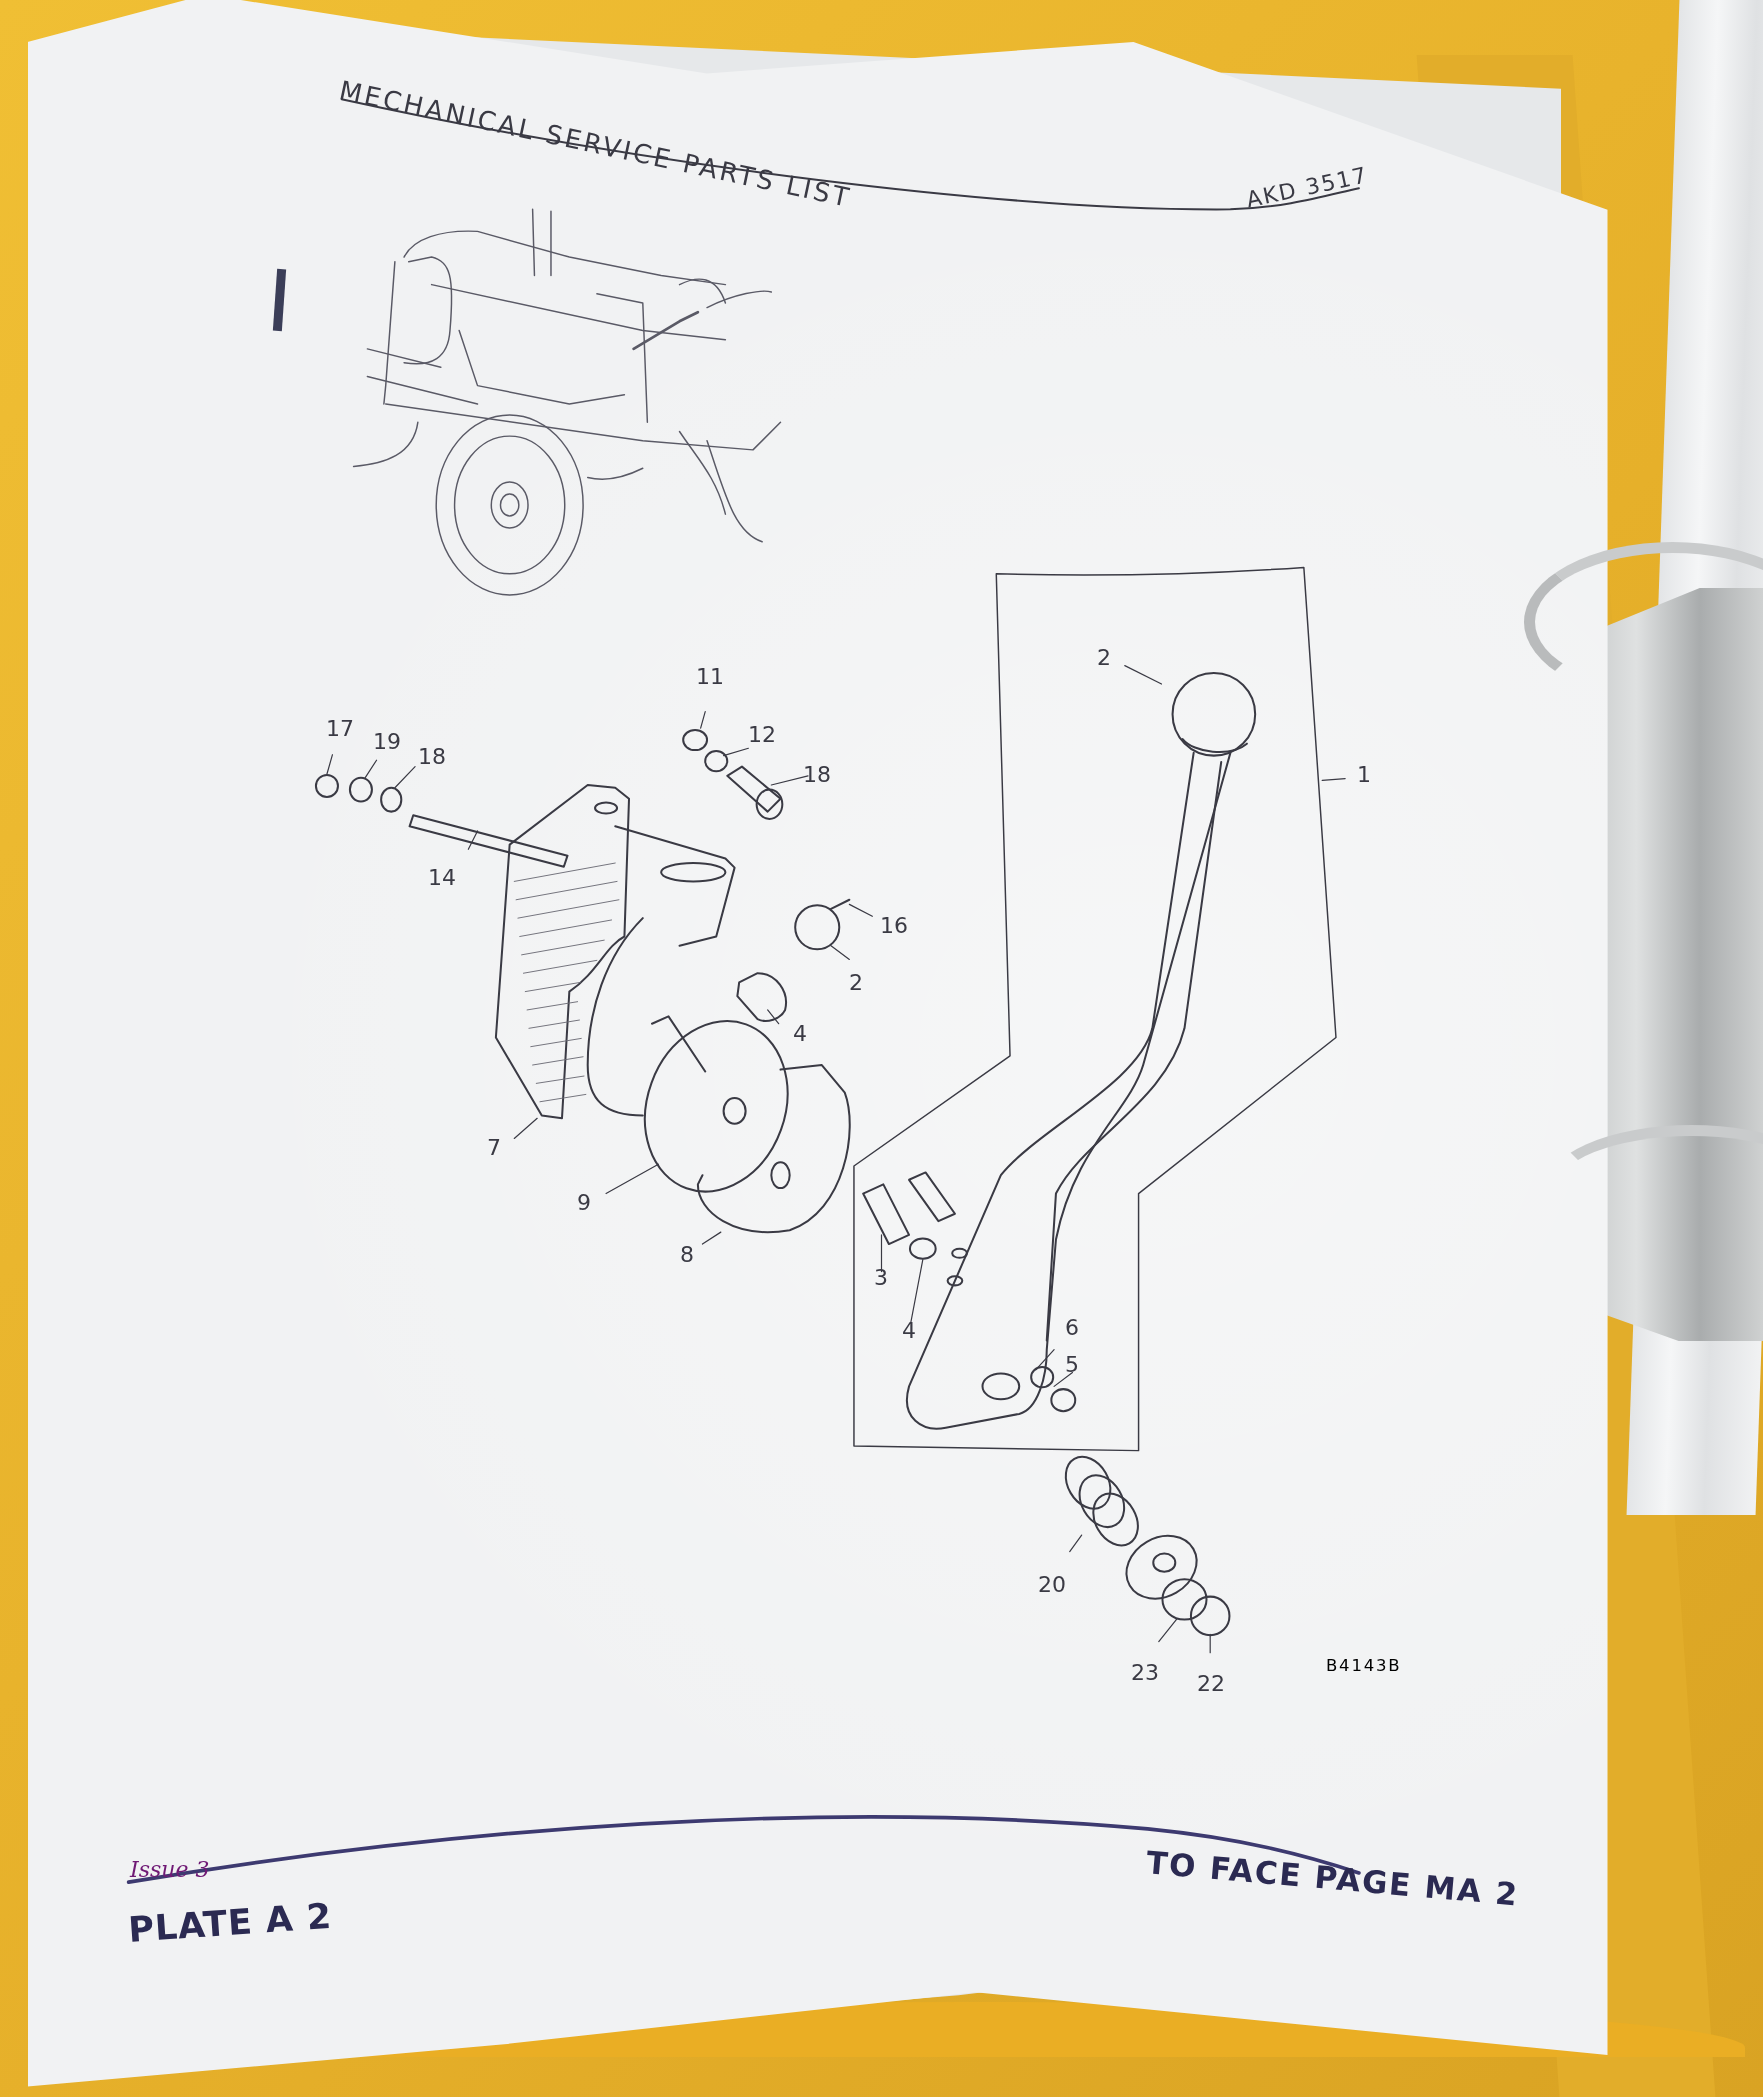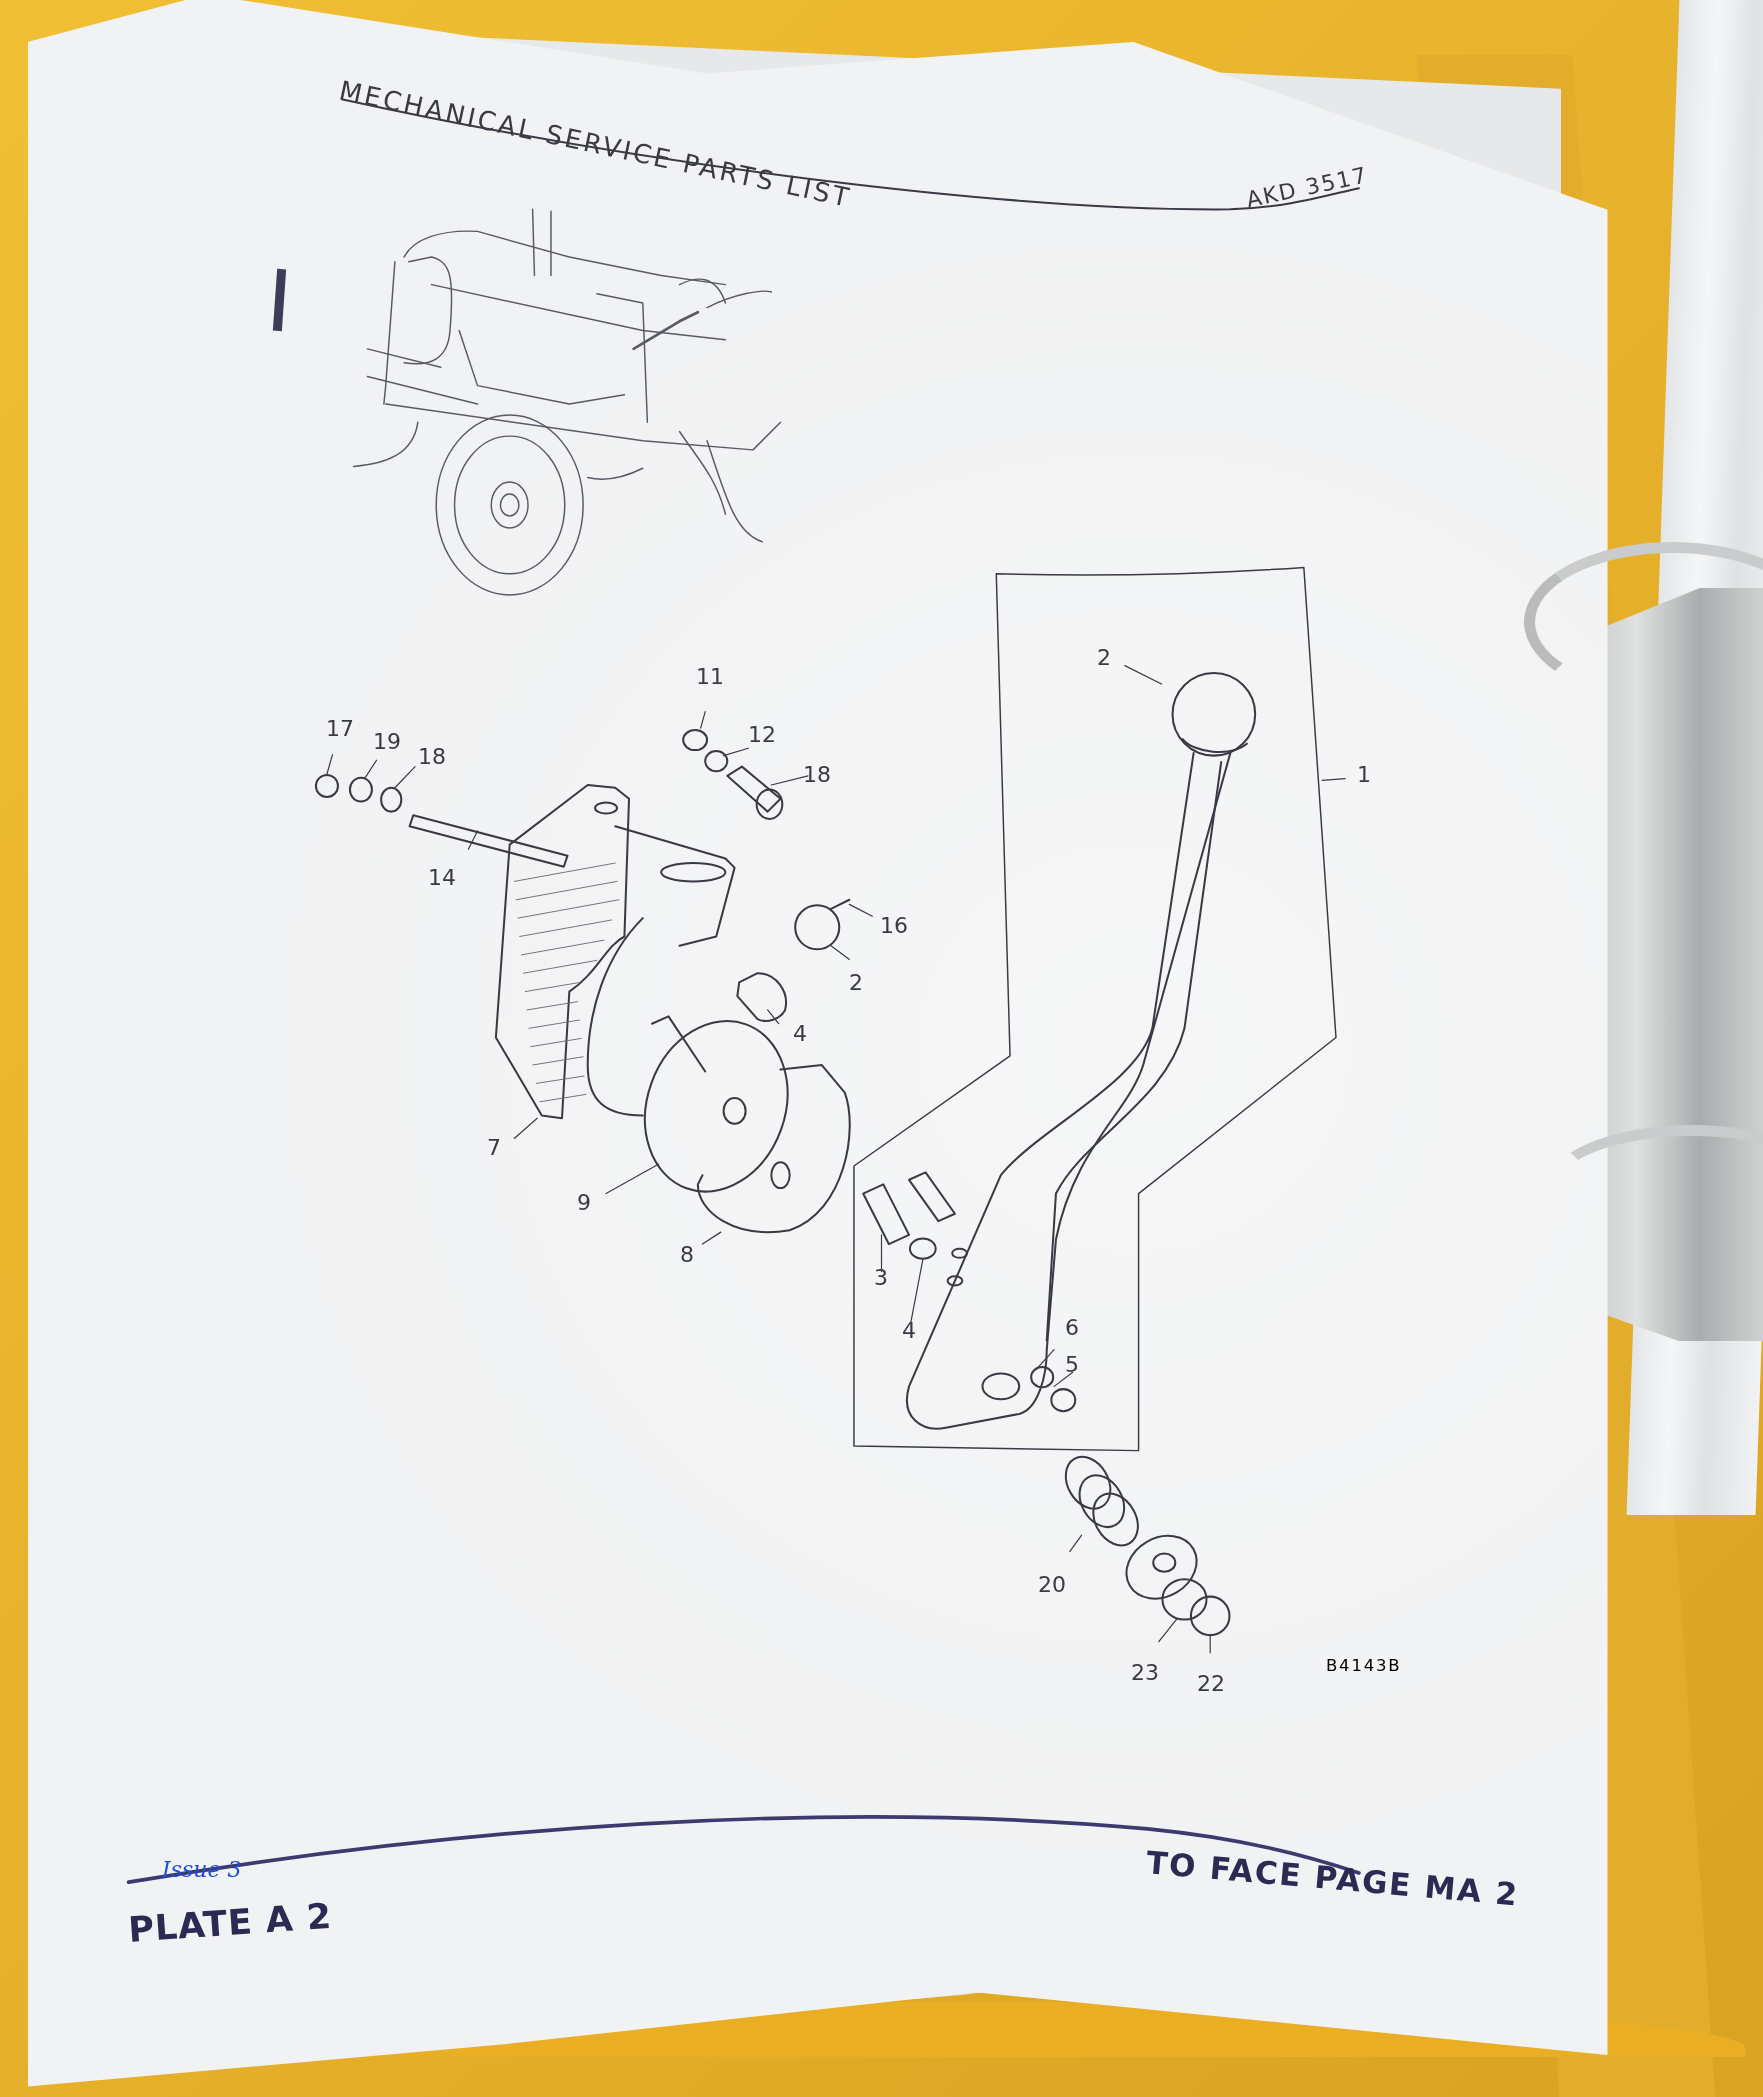--- a/index.html
+++ b/index.html
@@ -8,21 +8,21 @@
   .page-stack-right{position:absolute;left:1653px;top:0;width:129px;height:1515px;background:linear-gradient(90deg,#e3e5e7,#f5f6f7 30%,#dfe1e3 60%,#f1f2f3);transform:skewX(-2deg);}
   .spine-tab{position:absolute;left:1488px;top:55px;width:156px;height:2042px;background:#e2ad2a;transform:skewX(4deg);}
   .binder-bottom-edge{position:absolute;left:184px;top:2002px;width:1561px;height:55px;background:#eaae24;border-radius:60% 60% 0 0/100% 100% 0 0;}
   .page-under{position:absolute;left:55px;top:27.5px;width:1506px;height:2039px;background:#e6e8ea;clip-path:polygon(14% 0,100% 3%,100% 93%,60% 96.5%,3% 100%,0 95%);}
   .page{position:absolute;left:27.5px;top:0;width:1580px;height:2097px;background:#f1f2f3;
         clip-path:polygon(10% 0, 13.5% 0, 43% 3.5%, 70% 2%, 100% 10%, 100% 98%, 60% 95%, 30% 97.5%, 0 99.5%, 0 2%);}
   .page-shade{position:absolute;left:27.5px;top:0;width:1580px;height:2097px;pointer-events:none;
         background:radial-gradient(ellipse at 70% 50%,rgba(255,255,255,0.35),rgba(0,0,0,0) 60%);}
   .hdr-title{position:absolute;left:343px;top:75px;font-size:26px;letter-spacing:2.8px;color:#3a3a44;transform:rotate(12deg);transform-origin:left top;white-space:nowrap;}
   .hdr-code{position:absolute;left:1244px;top:188px;font-size:22px;letter-spacing:1.8px;color:#3a3a44;transform:rotate(-12deg);transform-origin:left top;white-space:nowrap;}
-  .footer-issue{position:absolute;left:130px;top:1857px;font-family:"DejaVu Serif",serif;font-style:italic;font-size:22px;color:#1d4ed8;margin-left:32px;}
+  .footer-issue{position:absolute;left:130px;top:1857px;font-family:"DejaVu Serif",serif;font-style:italic;font-size:22px;color:#701a75;}
   .footer-plate{position:absolute;left:127px;top:1910px;font-size:35px;font-weight:bold;color:#2b2a52;letter-spacing:0.9px;transform:rotate(-4deg);transform-origin:left top;}
   .footer-face{position:absolute;left:1148px;top:1844px;font-size:31px;font-weight:bold;color:#2b2a52;letter-spacing:1.8px;transform:rotate(5deg);transform-origin:left top;white-space:nowrap;}
   .drawing-code{position:absolute;left:1326px;top:1656px;font-size:16.5px;letter-spacing:1.8px;color:#000000;}
   .callout{position:absolute;font-size:22px;color:#3a3a44;}
   .margin-mark{position:absolute;left:275px;top:269px;width:9.2px;height:62px;background:#3b3e58;transform:rotate(4deg);}
   svg.art{position:absolute;left:0;top:0;}
   .ring{position:absolute;border:11px solid #c9cbcc;border-radius:50%;}
   .mech{position:absolute;left:1552px;top:588px;width:211px;height:753px;background:linear-gradient(90deg,#b9bcbd,#dfe1e1 40%,#a9acad 70%,#cfd1d1);clip-path:polygon(0 8%,70% 0,100% 0,100% 100%,60% 100%,10% 95%);}
 </style>
 </head>

